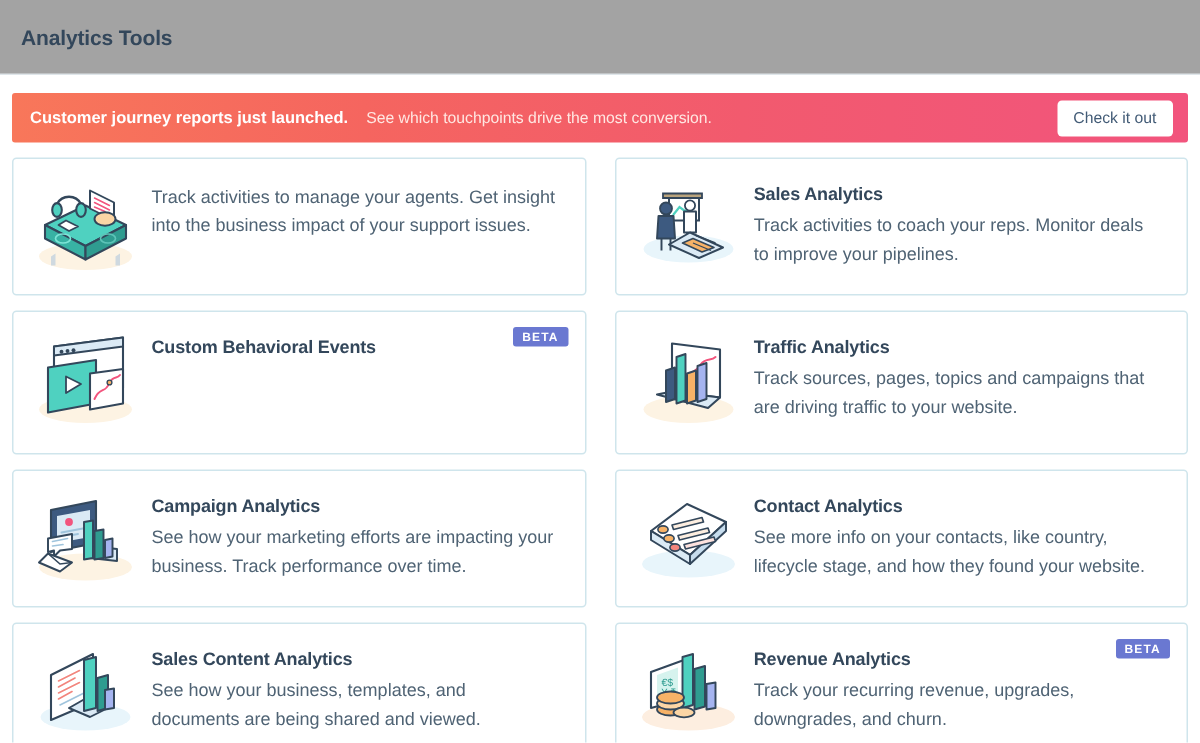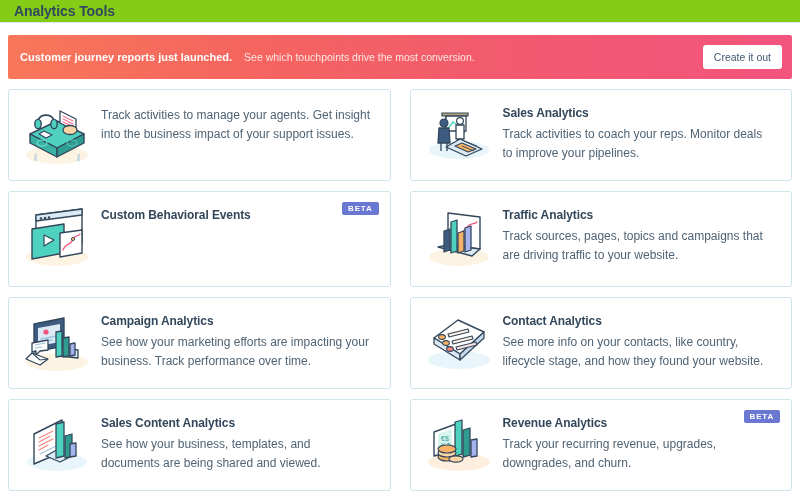--- a/index.html
+++ b/index.html
@@ -6,39 +6,39 @@
   html, body {
     margin: 0; padding: 0;
     width: 800px; height: 495px;
     background: #ffffff;
     font-family: "Liberation Sans", sans-serif;
     overflow: hidden;
   }
 
   
   .page-header {
-    height: 23px;
+    height: 50px;
     display: flex;
     align-items: center;
     padding: 0 14px;
     border-bottom: 1px solid #dfe6ea;
-    background: #84cc16;
+    background: #a3a3a3;
   }
   .page-title {
     font-size: 14px;
     font-weight: bold;
     color: #33475b;
     letter-spacing: -0.1px;
   }
 
   
   .banner-wrap { padding: 12px 8px 0 8px; }
   .banner {
     position: relative;
-    height: 44px;
+    height: 33px;
     border-radius: 2px;
     background: linear-gradient(90deg, #f8775a 0%, #f5655f 30%, #f25a6e 62%, #f2547d 100%);
     display: flex;
     align-items: center;
     padding: 0 10px 0 12px;
   }
   .banner-strong {
     color: #ffffff;
     font-size: 11px;
     font-weight: bold;
@@ -127,21 +127,21 @@
 
 <div class="page-header">
   <span class="page-title">Analytics Tools</span>
 </div>
 
 <div class="banner-wrap">
   <div class="banner">
     <span class="banner-strong">Customer journey reports just launched.</span>
     <span class="banner-sub">See which touchpoints drive the most conversion.</span>
     <span class="banner-spacer"></span>
-    <button class="banner-btn">Create it out</button>
+    <button class="banner-btn">Check it out</button>
   </div>
 </div>
 
 <div class="grid">
 
   <div class="card">
     <div class="card-illus">
       <svg width="74" height="64" viewBox="0 0 74 64">
         <ellipse cx="37" cy="52" rx="31" ry="9" fill="#fdf3e3"></ellipse>
         <path d="M14 52 L14 58 L17 58 L17 50 Z" fill="#cfd9e0"></path>

